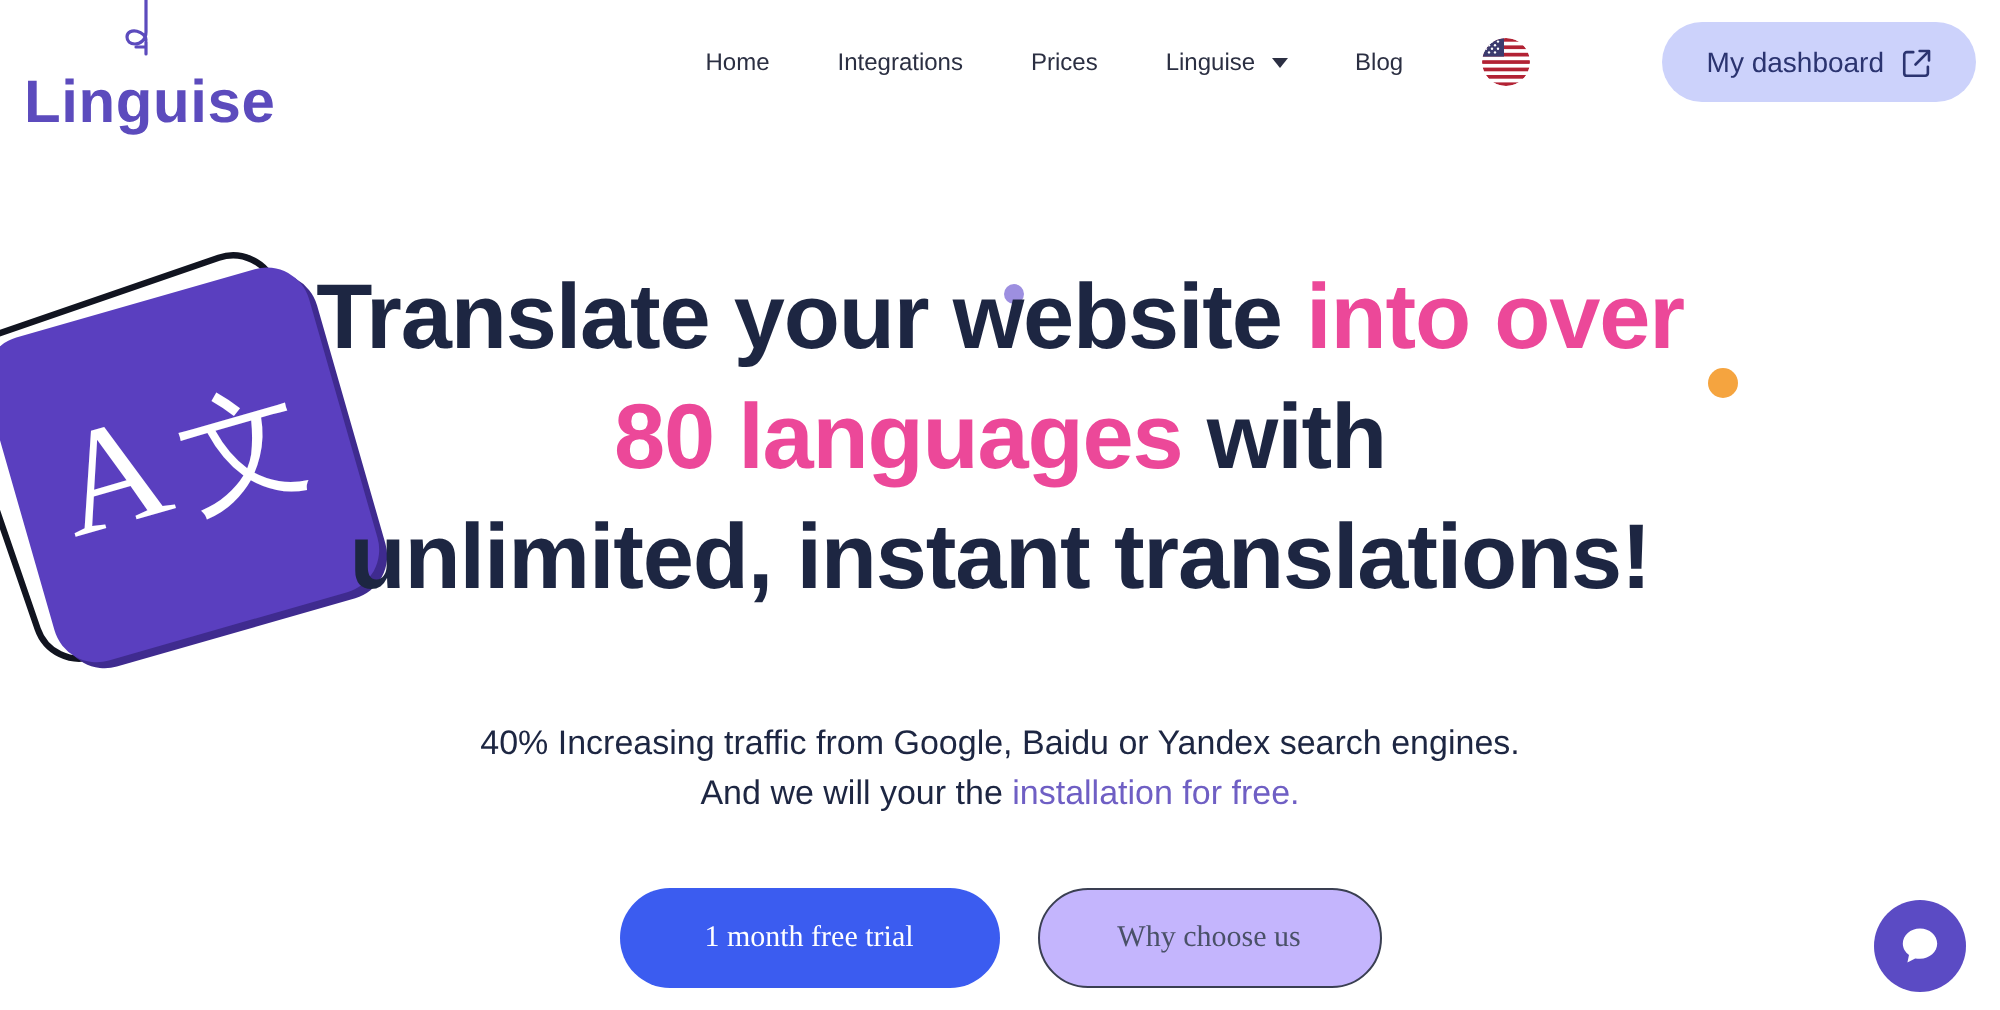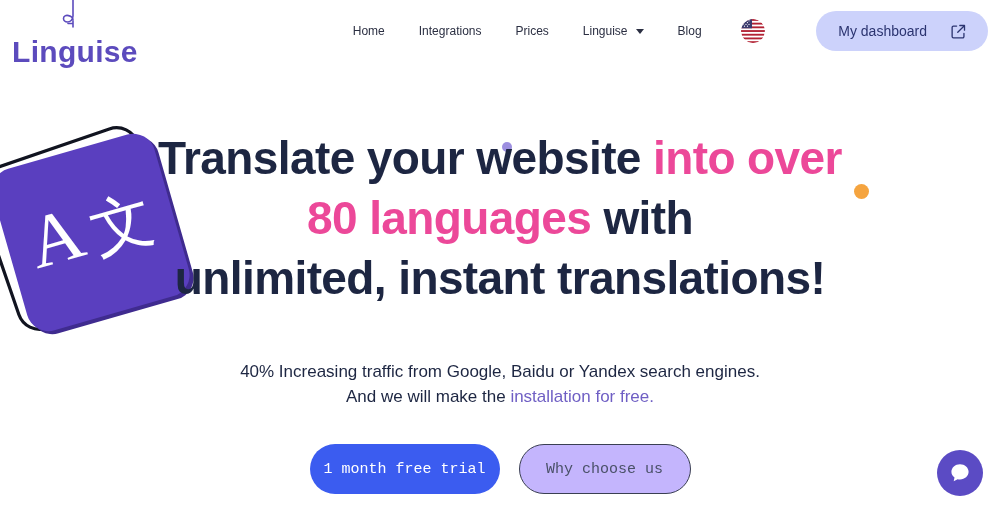--- a/index.html
+++ b/index.html
@@ -90,21 +90,21 @@
     right: 12px;
     top: 11px;
     height: 40px;
     padding: 0 22px;
     border-radius: 20px;
     background: #ccd2fb;
     color: #2b3470;
     font-size: 14px;
     display: flex;
     align-items: center;
-    gap: 24px;
+    gap: 9px;
     border: none;
     cursor: pointer;
     font-family: inherit;
     white-space: nowrap;
   }
   .ext-icon { width: 15px; height: 15px; display: block; }
 
   
   .hero-card {
     position: absolute;
@@ -173,21 +173,21 @@
     top: 444px;
     width: 1000px;
     display: flex;
     justify-content: center;
     gap: 19px;
   }
   .btn {
     height: 50px;
     border-radius: 25px;
     font-size: 15px;
-    font-family: Liberation Mono, monospace;
+    font-family: Liberation Serif, serif;
     cursor: pointer;
     display: flex;
     align-items: center;
     justify-content: center;
     white-space: nowrap;
   }
   .btn-primary {
     width: 190px;
     background: #3b5cf0;
     color: #ffffff;
@@ -308,21 +308,21 @@
 <div class="dot dot-orange" style="background:#f5a43f;"></div>
 
 <h1 class="headline">
   <span>Translate your website </span><span class="hl-pink">into over</span><br>
   <span class="hl-pink">80 languages</span><span> with</span><br>
   <span>unlimited, instant translations!</span>
 </h1>
 
 <p class="subtitle">
   <span>40% Increasing traffic from Google, Baidu or Yandex search engines.</span><br>
-  <span>And we will make the </span><span class="sub-link">installation for free.</span>
+  <span>And we will your the </span><span class="sub-link">installation for free.</span>
 </p>
 
 <div class="cta-row">
   <button class="btn btn-primary">1 month free trial</button>
   <button class="btn btn-secondary">Why choose us</button>
 </div>
 
 <button class="chat-widget">
   <span>
     <svg class="chat-icon" viewBox="0 0 24 24">

